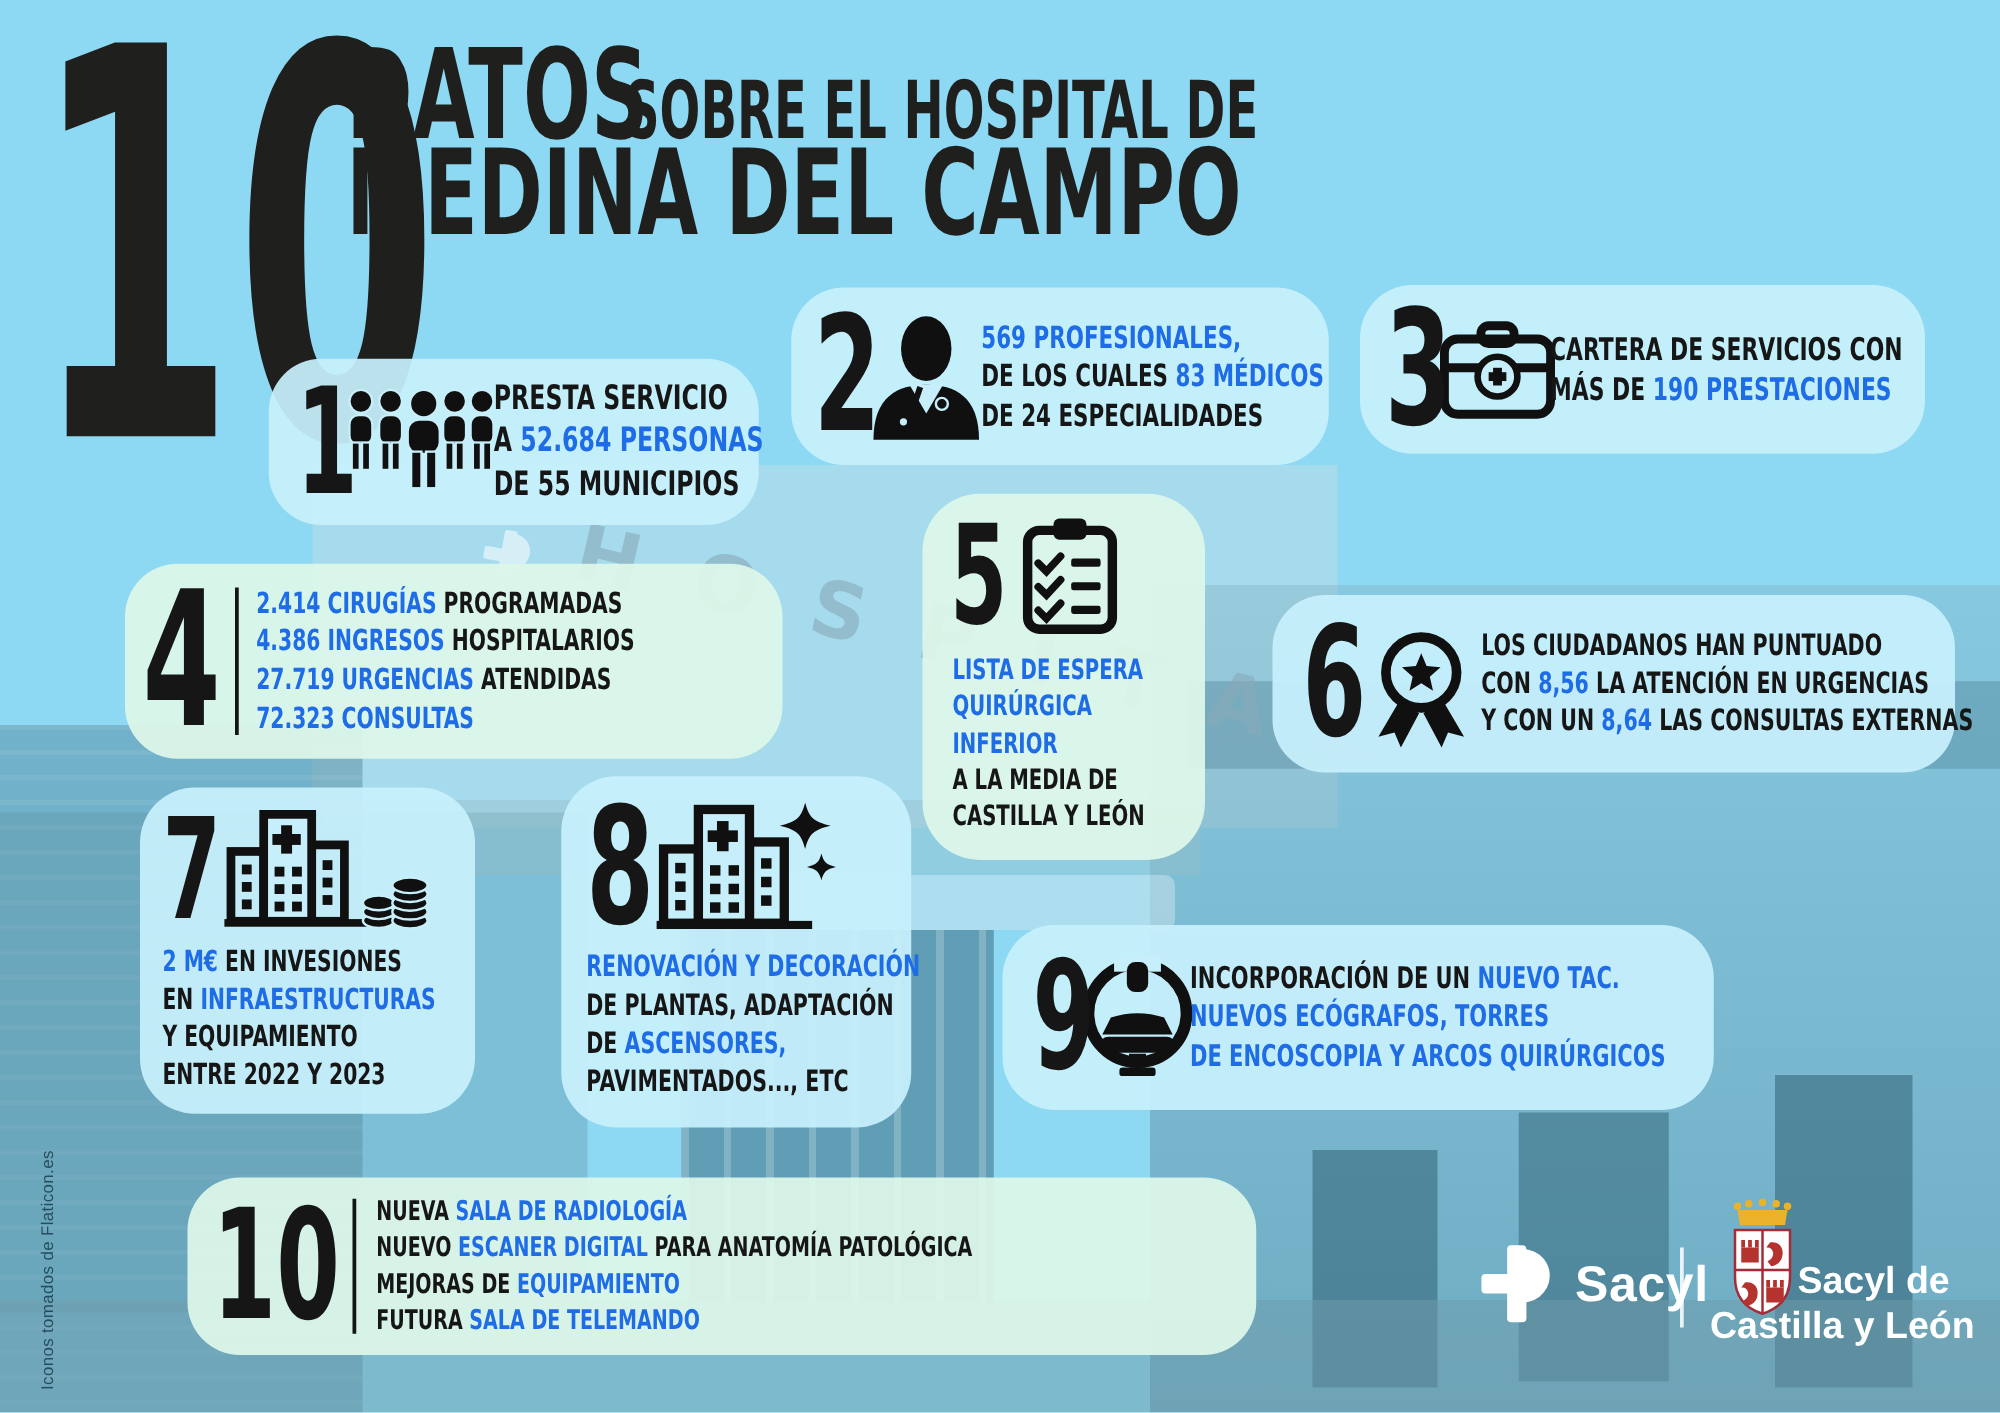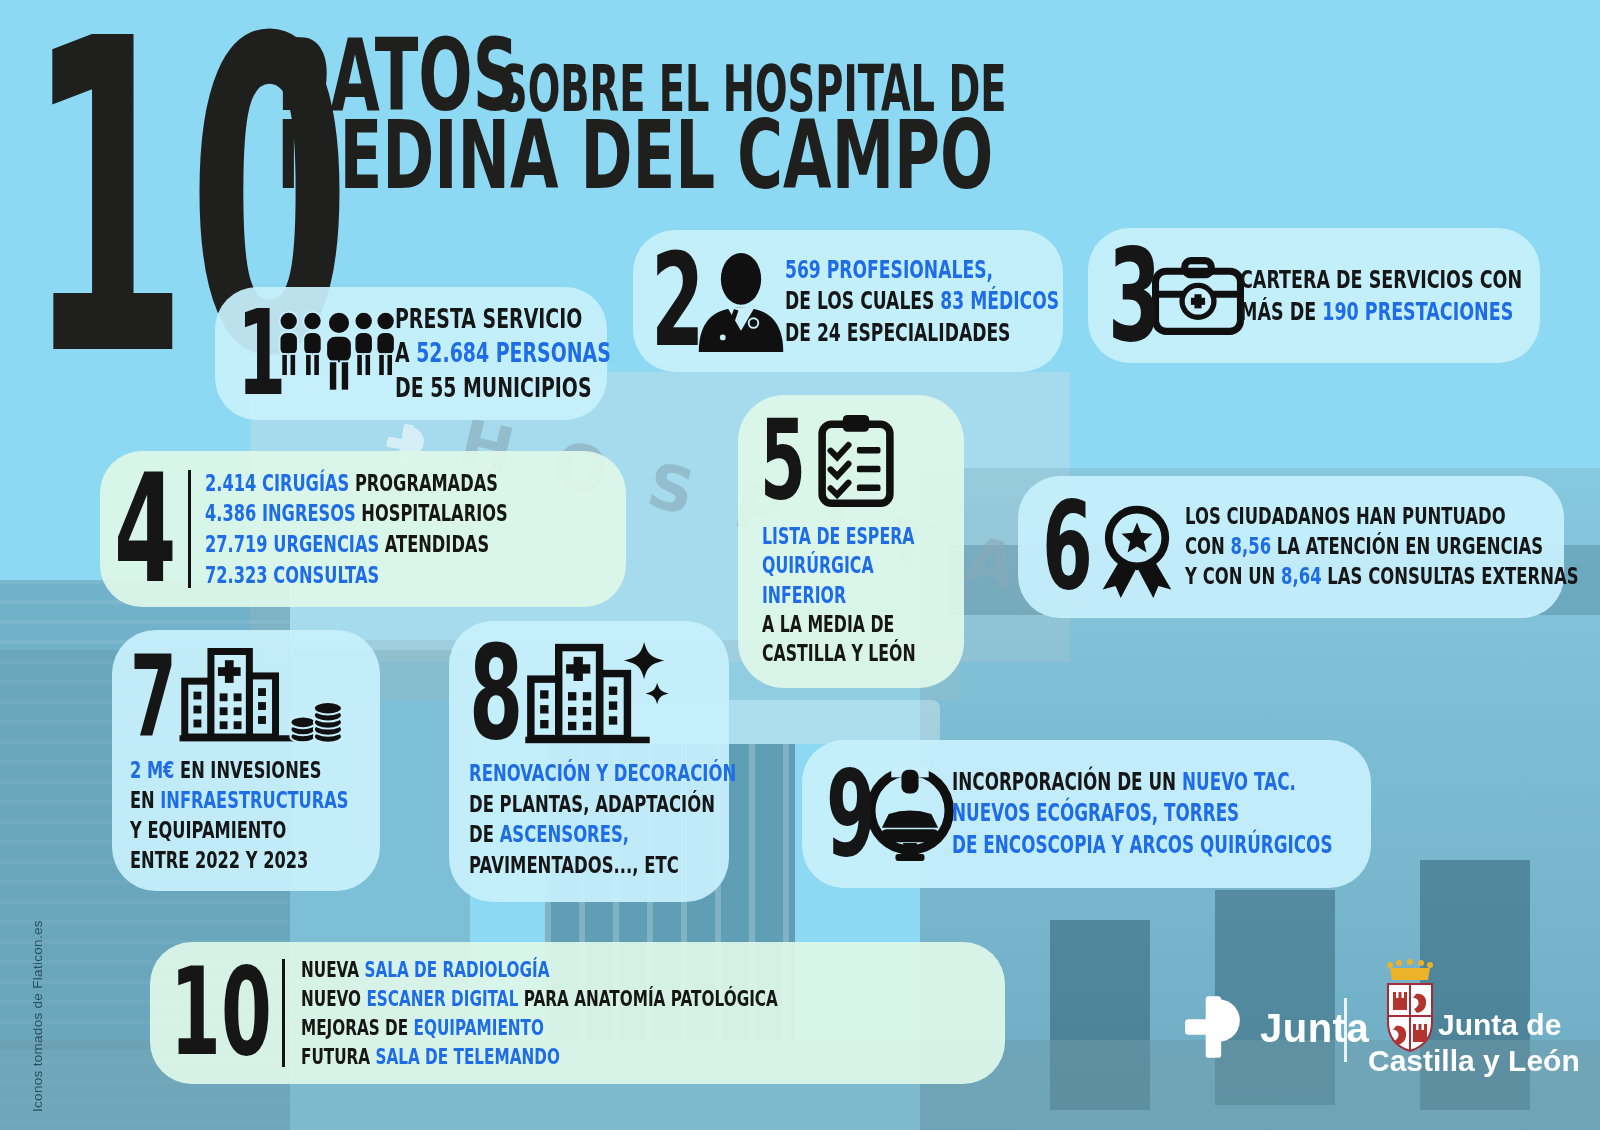--- a/index.html
+++ b/index.html
@@ -375,21 +375,21 @@
       </div>
   </div>
 
   <div class="footer-el" style="left:1180px;top:993px;">
     <svg width="72" height="68" viewBox="0 0 112 104" fill="#ffffff">
       <path d="M52,74 L52,10 A33,33 0 1 1 52,74 Z"></path>
       <rect x="40" y="4" width="24" height="96" rx="5"></rect>
       <rect x="8" y="40" width="56" height="24" rx="5"></rect>
     </svg>
   </div>
-  <div class="footer-el sacyl-text">Junta</div>
+  <div class="footer-el sacyl-text">Sacyl</div>
   <div class="footer-el logo-divider"></div>
   <div class="footer-el junta">
     <svg width="56" height="96" viewBox="0 0 56 96" style="position:absolute;left:16px;top:8px;">
       <g fill="#ecb32a">
         <circle cx="8" cy="7" r="3"></circle>
           <circle cx="17" cy="5" r="3"></circle>
           <circle cx="28" cy="4" r="3"></circle>
           <circle cx="39" cy="5" r="3"></circle>
           <circle cx="48" cy="7" r="3"></circle>
         <path d="M8,10 L48,10 L46,22 L10,22 Z"></path>
@@ -402,19 +402,19 @@
           <rect x="16.5" y="34" width="3" height="6"></rect>
           <rect x="22" y="34" width="3" height="6"></rect>
         <rect x="31" y="72" width="14" height="12"></rect>
           <rect x="31" y="66" width="3" height="6"></rect>
           <rect x="36.5" y="66" width="3" height="6"></rect>
           <rect x="42" y="66" width="3" height="6"></rect>
         <path d="M34,36 c7,-1 11,4 10,10 c-0.5,5 -4,8 -9,9 l-3,-4 c3,-1.5 5,-4 4.5,-7 c-0.5,-3 -3,-4.5 -5.5,-4 z"></path>
         <path d="M14,68 c7,-1 11,4 10,10 c-0.5,5 -4,8 -9,9 l-3,-4 c3,-1.5 5,-4 4.5,-7 c-0.5,-3 -3,-4.5 -5.5,-4 z"></path>
       </g>
     </svg>
-    <div class="jt1">Junta de</div>
+    <div class="jt1">Sacyl de</div>
     <div class="jt2">Castilla y León</div>
   </div>
 
   <div class="credit">Iconos tomados de Flaticon.es</div>
 
 </div>
 
 </body></html>

